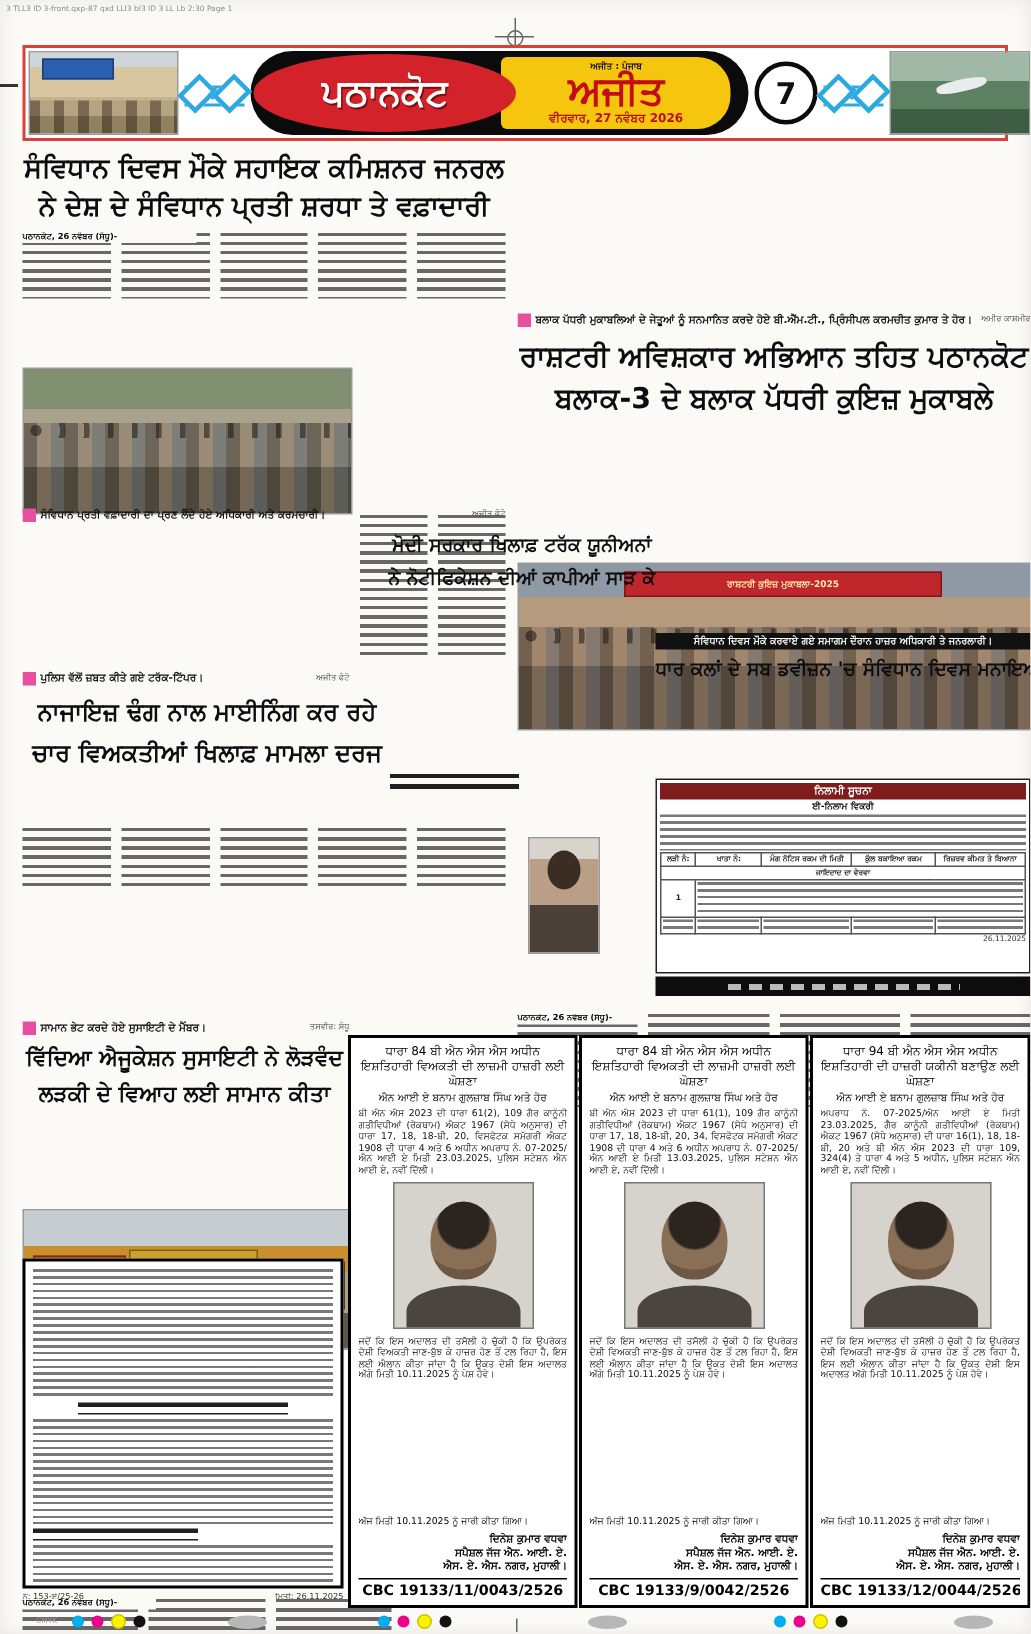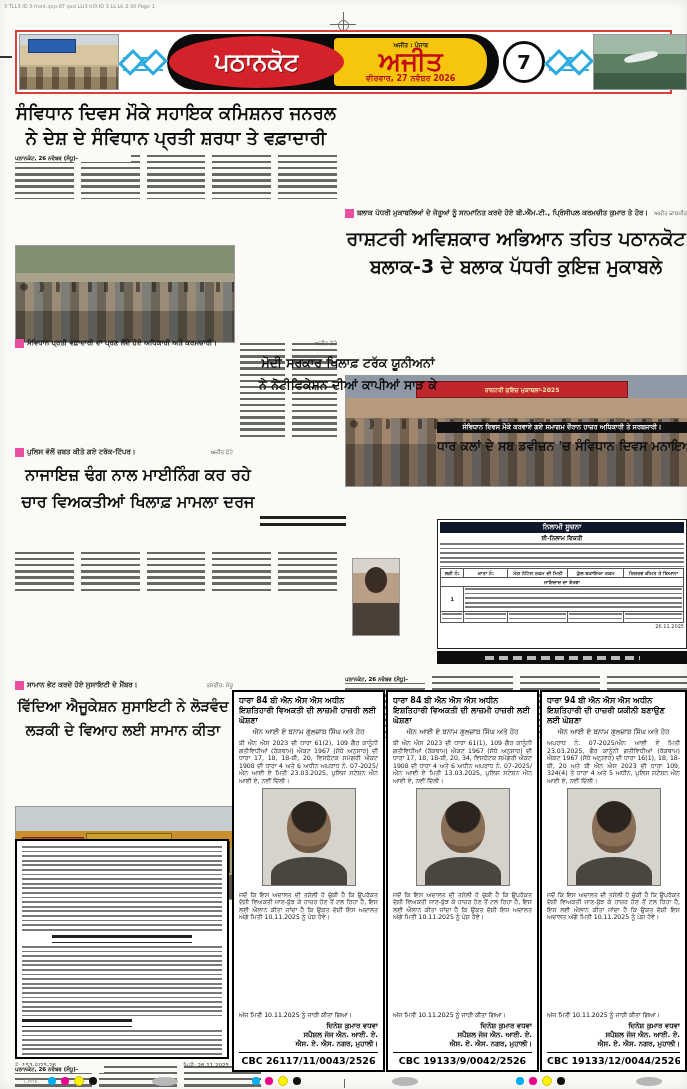--- a/index.html
+++ b/index.html
@@ -40,31 +40,31 @@
   .redoval span{color:#fff;font-weight:bold;font-size:24px;text-shadow:1px 1px 0 #7a0c10;white-space:nowrap;overflow:hidden;}
   .ybox{flex:1;background:#f6c50d;margin:2px 0;border-radius:4px 22px 22px 4px;display:flex;flex-direction:column;align-items:center;justify-content:center;overflow:hidden;}
   .ybox .ed{font-size:6px;font-weight:bold;color:#111;line-height:7px;white-space:nowrap;}
   .ybox .br{font-size:26px;font-weight:bold;color:#c00d16;line-height:26px;white-space:nowrap;}
   .ybox .dt{font-size:8px;font-weight:bold;color:#b5121b;line-height:10px;white-space:nowrap;}
   .pgc{flex:none;width:36px;height:36px;align-self:center;background:#fff;border:3px solid #0b0b0b;border-radius:50%;
        display:flex;align-items:center;justify-content:center;font-size:20px;font-weight:bold;color:#111;}
 
   
   .pn{border:1.5px solid #222;background:#fff;box-sizing:border-box;display:flex;flex-direction:column;padding:2px;}
-  .pn .bar{background:#0f172a;color:#fff;font-size:7px;font-weight:bold;text-align:center;line-height:11px;height:11px;overflow:hidden;}
+  .pn .bar{background:#7f1d1d;color:#fff;font-size:7px;font-weight:bold;text-align:center;line-height:11px;height:11px;overflow:hidden;}
   .pn .sub{font-size:6px;font-weight:bold;text-align:center;line-height:9px;height:9px;overflow:hidden;}
   .pn table{border-collapse:collapse;width:100%;table-layout:fixed;}
   .pn td,.pn th{border:0.5px solid #555;font-size:5px;line-height:6px;padding:1px;overflow:hidden;text-align:center;font-weight:bold;color:#222;}
   .pn .tiny-date{font-size:5px;text-align:right;color:#333;line-height:7px;}
   .slogan{background:#0d0d0d;display:flex;align-items:center;justify-content:center;}
   .slogan b{width:62%;height:4px;background:repeating-linear-gradient(90deg,#d9d9d9 0 9px,transparent 9px 14px);opacity:.85;}
 
   
   .ln{border:2.5px solid #000;background:#fff;box-sizing:border-box;display:flex;flex-direction:column;overflow:hidden;padding:4px 5px;}
-  .ln .h{font-size:8px;font-weight:bold;text-align:left;line-height:10px;overflow:hidden;}
+  .ln .h{font-size:8px;font-weight:normal;text-align:center;line-height:10px;overflow:hidden;}
   .ln .v{font-size:7px;font-weight:normal;text-align:center;line-height:9px;margin-top:2px;overflow:hidden;}
   .ln .t{font-size:6.2px;line-height:7.6px;text-align:justify;margin-top:2px;color:#111;overflow:hidden;}
   .ln .pwrap{display:flex;justify-content:center;margin:3px 0;}
   .ln .mug{width:92px;height:96px;background:#d6d3cc;border:1px solid #777;position:relative;overflow:hidden;}
   .ln .mug::before{content:"";position:absolute;left:24px;top:12px;width:44px;height:52px;border-radius:50% 50% 46% 46%;
       background:radial-gradient(circle at 50% 28%,#2c241e 0 38%,#8a6f57 42% 70%,#6e5843 72%);}
   .ln .mug::after{content:"";position:absolute;left:8px;bottom:-6px;width:76px;height:34px;border-radius:50% 50% 0 0;background:#4a453e;}
   .ln .grow{flex:1;overflow:hidden;}
   .ln .iss{font-size:6.2px;line-height:7.6px;margin-top:2px;overflow:hidden;}
   .ln .sg{font-size:7px;font-weight:bold;text-align:right;line-height:9px;margin-top:3px;overflow:hidden;}
@@ -210,21 +210,21 @@
 
   <div class="abs" style="left:260px;top:514px;width:86px;height:20px;background:#fbfaf7;z-index:2;padding-top:2px;box-sizing:border-box;">
     <div class="simb" style="height:14px;"></div>
   </div>
   <div class="abs" style="left:351px;top:556px;width:50px;height:82px;background:#fbfaf7;z-index:2;display:flex;align-items:center;justify-content:center;">
     <div class="ph" style="width:46px;height:76px;background:linear-gradient(180deg,#d8d4cc 0 18%,#b99f86 18% 58%,#4a4038 58%);">
       <div class="abs" style="left:12px;top:8px;width:22px;height:26px;border-radius:50%;background:#3a2d24;"></div>
     </div>
   </div>
 
-  <div class="abs" style="left:437px;top:422px;width:250px;height:11px;background:#111;color:#fff;font-size:6.5px;line-height:11px;font-weight:bold;text-align:center;overflow:hidden;white-space:nowrap;">ਸੰਵਿਧਾਨ ਦਿਵਸ ਮੌਕੇ ਕਰਵਾਏ ਗਏ ਸਮਾਗਮ ਦੌਰਾਨ ਹਾਜ਼ਰ ਅਧਿਕਾਰੀ ਤੇ ਸਰਬਜਾਰੀ।</div>
+  <div class="abs" style="left:437px;top:422px;width:250px;height:11px;background:#111;color:#fff;font-size:6.5px;line-height:11px;font-weight:bold;text-align:center;overflow:hidden;white-space:nowrap;">ਸੰਵਿਧਾਨ ਦਿਵਸ ਮੌਕੇ ਕਰਵਾਏ ਗਏ ਸਮਾਗਮ ਦੌਰਾਨ ਹਾਜ਼ਰ ਅਧਿਕਾਰੀ ਤੇ ਜਨਰਲਾਰੀ।</div>
   <div class="abs hl" style="left:437px;top:435px;width:250px;height:21px;font-size:12.5px;line-height:21px;white-space:nowrap;">ਧਾਰ ਕਲਾਂ ਦੇ ਸਬ ਡਵੀਜ਼ਨ 'ਚ ਸੰਵਿਧਾਨ ਦਿਵਸ ਮਨਾਇਆ</div>
 
   <div class="abs pn" style="left:437px;top:519px;width:250px;height:130px;">
     <div class="bar">ਨਿਲਾਮੀ ਸੂਚਨਾ</div>
     <div class="sub">ਈ-ਨਿਲਾਮ ਵਿਕਰੀ</div>
     <div class="simf" style="height:24px;margin:1px 0;"></div>
     <table>
       <tbody>
           <tr>
         <th style="width:9%;">ਲੜੀ ਨੰ:</th>
@@ -288,21 +288,21 @@
     <div class="pwrap">
         <div class="mug"></div>
       </div>
     <div class="t grow">ਜਦੋਂ ਕਿ ਇਸ ਅਦਾਲਤ ਦੀ ਤਸੱਲੀ ਹੋ ਚੁੱਕੀ ਹੈ ਕਿ ਉਪਰੋਕਤ ਦੋਸ਼ੀ ਵਿਅਕਤੀ ਜਾਣ-ਬੁੱਝ ਕੇ ਹਾਜ਼ਰ ਹੋਣ ਤੋਂ ਟਲ ਰਿਹਾ ਹੈ, ਇਸ ਲਈ ਐਲਾਨ ਕੀਤਾ ਜਾਂਦਾ ਹੈ ਕਿ ਉਕਤ ਦੋਸ਼ੀ ਇਸ ਅਦਾਲਤ ਅੱਗੇ ਮਿਤੀ 10.11.2025 ਨੂੰ ਪੇਸ਼ ਹੋਵੇ।</div>
     <div class="iss">ਅੱਜ ਮਿਤੀ 10.11.2025 ਨੂੰ ਜਾਰੀ ਕੀਤਾ ਗਿਆ।</div>
     <div class="sg">
       <div>ਦਿਨੇਸ਼ ਕੁਮਾਰ ਵਧਵਾ</div>
       <div>ਸਪੈਸ਼ਲ ਜੱਜ ਐਨ. ਆਈ. ਏ.</div>
       <div>ਐਸ. ਏ. ਐਸ. ਨਗਰ, ਮੁਹਾਲੀ।</div>
     </div>
-    <div class="cbc">CBC 26117/11/0043/2526</div>
+    <div class="cbc">CBC 19133/11/0043/2526</div>
   </div>
 
   <div class="abs ln" style="left:386px;top:690px;width:153px;height:382px;">
     <div class="h">ਧਾਰਾ 84 ਬੀ ਐਨ ਐਸ ਐਸ ਅਧੀਨ ਇਸ਼ਤਿਹਾਰੀ ਵਿਅਕਤੀ ਦੀ ਲਾਜ਼ਮੀ ਹਾਜ਼ਰੀ ਲਈ ਘੋਸ਼ਣਾ</div>
     <div class="v">ਐਨ ਆਈ ਏ ਬਨਾਮ ਗੁਲਜ਼ਾਬ ਸਿੰਘ ਅਤੇ ਹੋਰ</div>
     <div class="t" style="max-height:62px;">ਬੀ ਐਨ ਐਸ 2023 ਦੀ ਧਾਰਾ 61(1), 109 ਗੈਰ ਕਾਨੂੰਨੀ ਗਤੀਵਿਧੀਆਂ (ਰੋਕਥਾਮ) ਐਕਟ 1967 (ਸੋਧੇ ਅਨੁਸਾਰ) ਦੀ ਧਾਰਾ 17, 18, 18-ਬੀ, 20, 34, ਵਿਸਫੋਟਕ ਸਮੱਗਰੀ ਐਕਟ 1908 ਦੀ ਧਾਰਾ 4 ਅਤੇ 6 ਅਧੀਨ ਅਪਰਾਧ ਨੰ. 07-2025/ਐਨ ਆਈ ਏ ਮਿਤੀ 13.03.2025, ਪੁਲਿਸ ਸਟੇਸ਼ਨ ਐਨ ਆਈ ਏ, ਨਵੀਂ ਦਿੱਲੀ।</div>
     <div class="pwrap">
         <div class="mug"></div>
       </div>
     <div class="t grow">ਜਦੋਂ ਕਿ ਇਸ ਅਦਾਲਤ ਦੀ ਤਸੱਲੀ ਹੋ ਚੁੱਕੀ ਹੈ ਕਿ ਉਪਰੋਕਤ ਦੋਸ਼ੀ ਵਿਅਕਤੀ ਜਾਣ-ਬੁੱਝ ਕੇ ਹਾਜ਼ਰ ਹੋਣ ਤੋਂ ਟਲ ਰਿਹਾ ਹੈ, ਇਸ ਲਈ ਐਲਾਨ ਕੀਤਾ ਜਾਂਦਾ ਹੈ ਕਿ ਉਕਤ ਦੋਸ਼ੀ ਇਸ ਅਦਾਲਤ ਅੱਗੇ ਮਿਤੀ 10.11.2025 ਨੂੰ ਪੇਸ਼ ਹੋਵੇ।</div>

